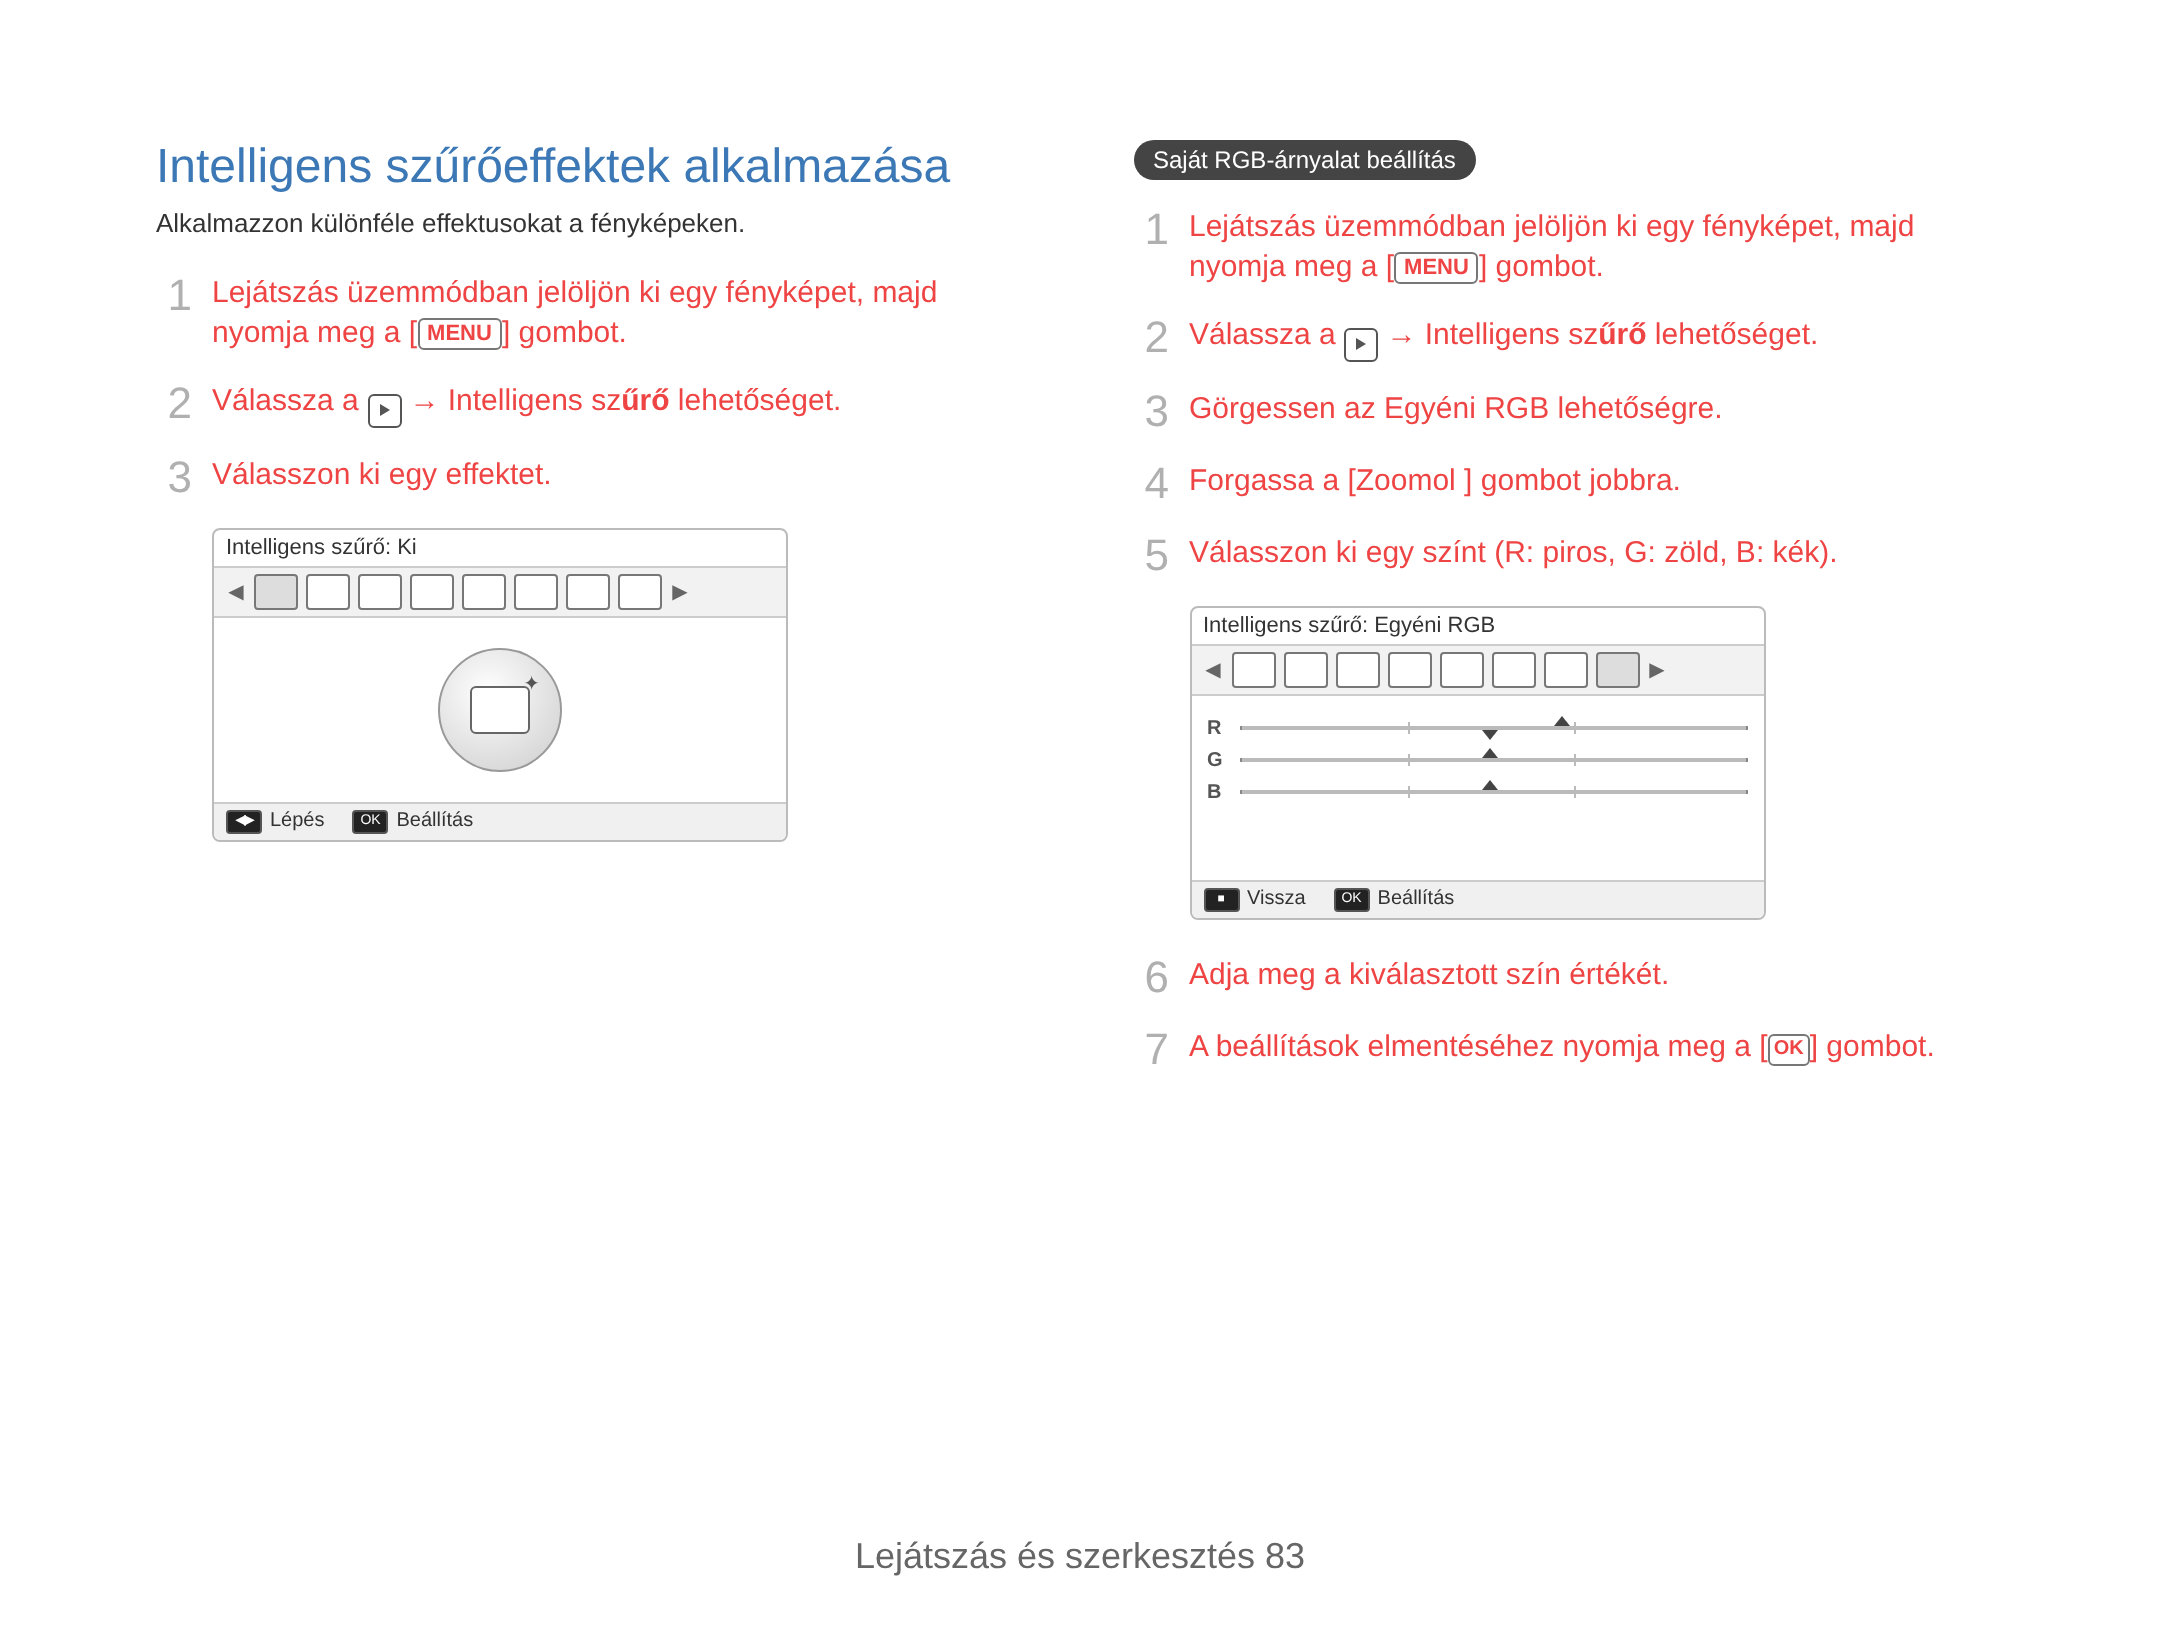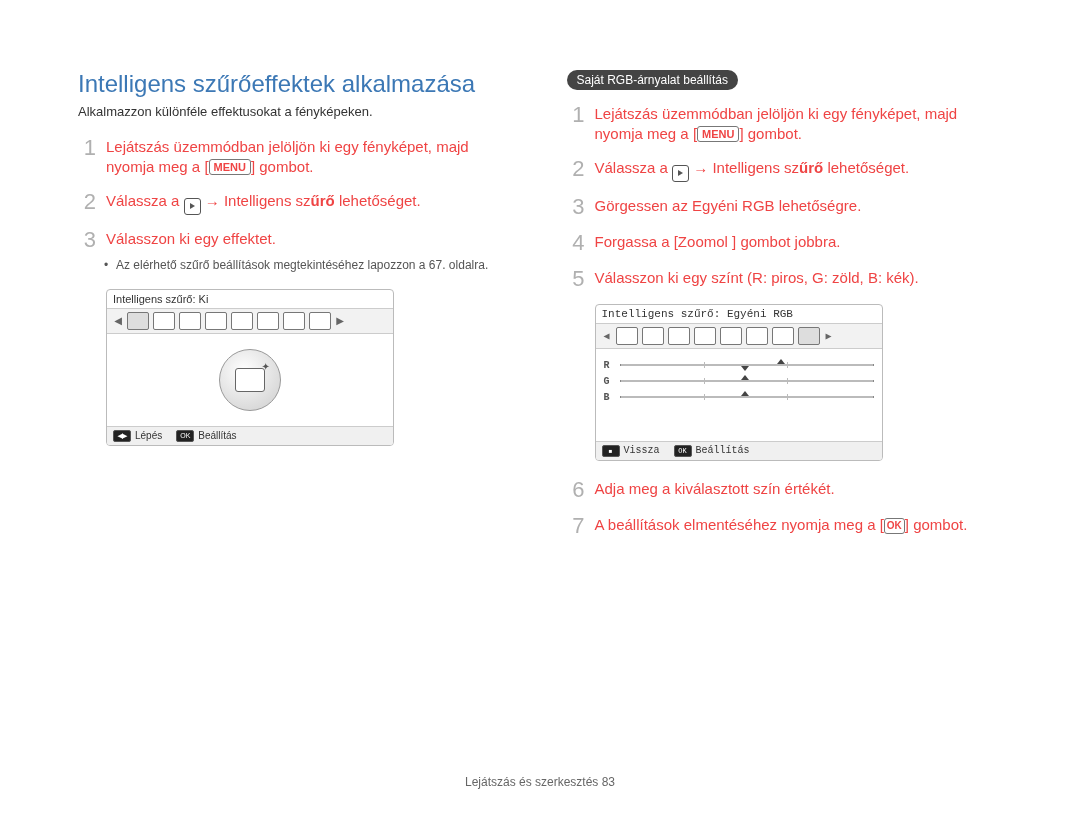--- a/index.html
+++ b/index.html
@@ -219,36 +219,36 @@
     content:""; position:absolute; width:1px; height:6px; background:#bbb; top:-2px;
   }
   .slider::before { left:33%; }
   .slider::after  { left:66%; }
   .slider .tri {
     position:absolute; top:-5px; width:0; height:0;
     border-left:4px solid transparent; border-right:4px solid transparent;
   }
   .tri.up   { border-bottom:5px solid #444; }
   .tri.down { border-top:5px solid #444; top:2px; }
-  .rgb-wrap { display:flex; align-items:center; margin-left:28px; gap:19px;font-family:Liberation Mono, monospace; }
+  .rgb-wrap { display:flex; align-items:center; margin-left:28px; gap:19px; }
   .labels { font-size:12px; color:#333; }
   .labels div { margin: 12px 0; white-space: nowrap; }
   .labels div:first-child { margin-top: 40px; }
   .labels .lead {
     display:inline-block; width:26px; height:0;
     border-top: 1px dotted #666;
     vertical-align: middle;
     margin-right: 4px;
   }
   .footer {
     position: absolute;
     bottom: 26px;
     left: 0; right: 0;
     text-align: center;
-    font-size: 12px;
+    font-size: 18px;
     color: #666;
   }
 </style>
 </head>
 <body>
 
 <div class="page">
 
   <div class="cols">
 
@@ -262,21 +262,20 @@
           </div>
           <div class="step">
             <div class="step-num">2</div>
             <div class="step-text">Válassza a <span class="play-ico"></span> → Intelligens sz<b>űrő</b> lehetőséget.</div>
           </div>
           <div class="step">
             <div class="step-num">3</div>
             <div class="step-text">Válasszon ki egy effektet.</div>
           </div>
         </div>
-      <div class="sub-bullet">Az elérhető szűrő beállítások megtekintéséhez lapozzon a 67. oldalra.</div>
 
       <div class="cam">
         <div class="cam-header">Intelligens szűrő:  Ki</div>
         <div class="cam-strip">
           <span class="arrow">◀</span>
           <span class="cell sel"></span>
           <span class="cell"></span>
           <span class="cell"></span>
           <span class="cell"></span>
           <span class="cell"></span>

